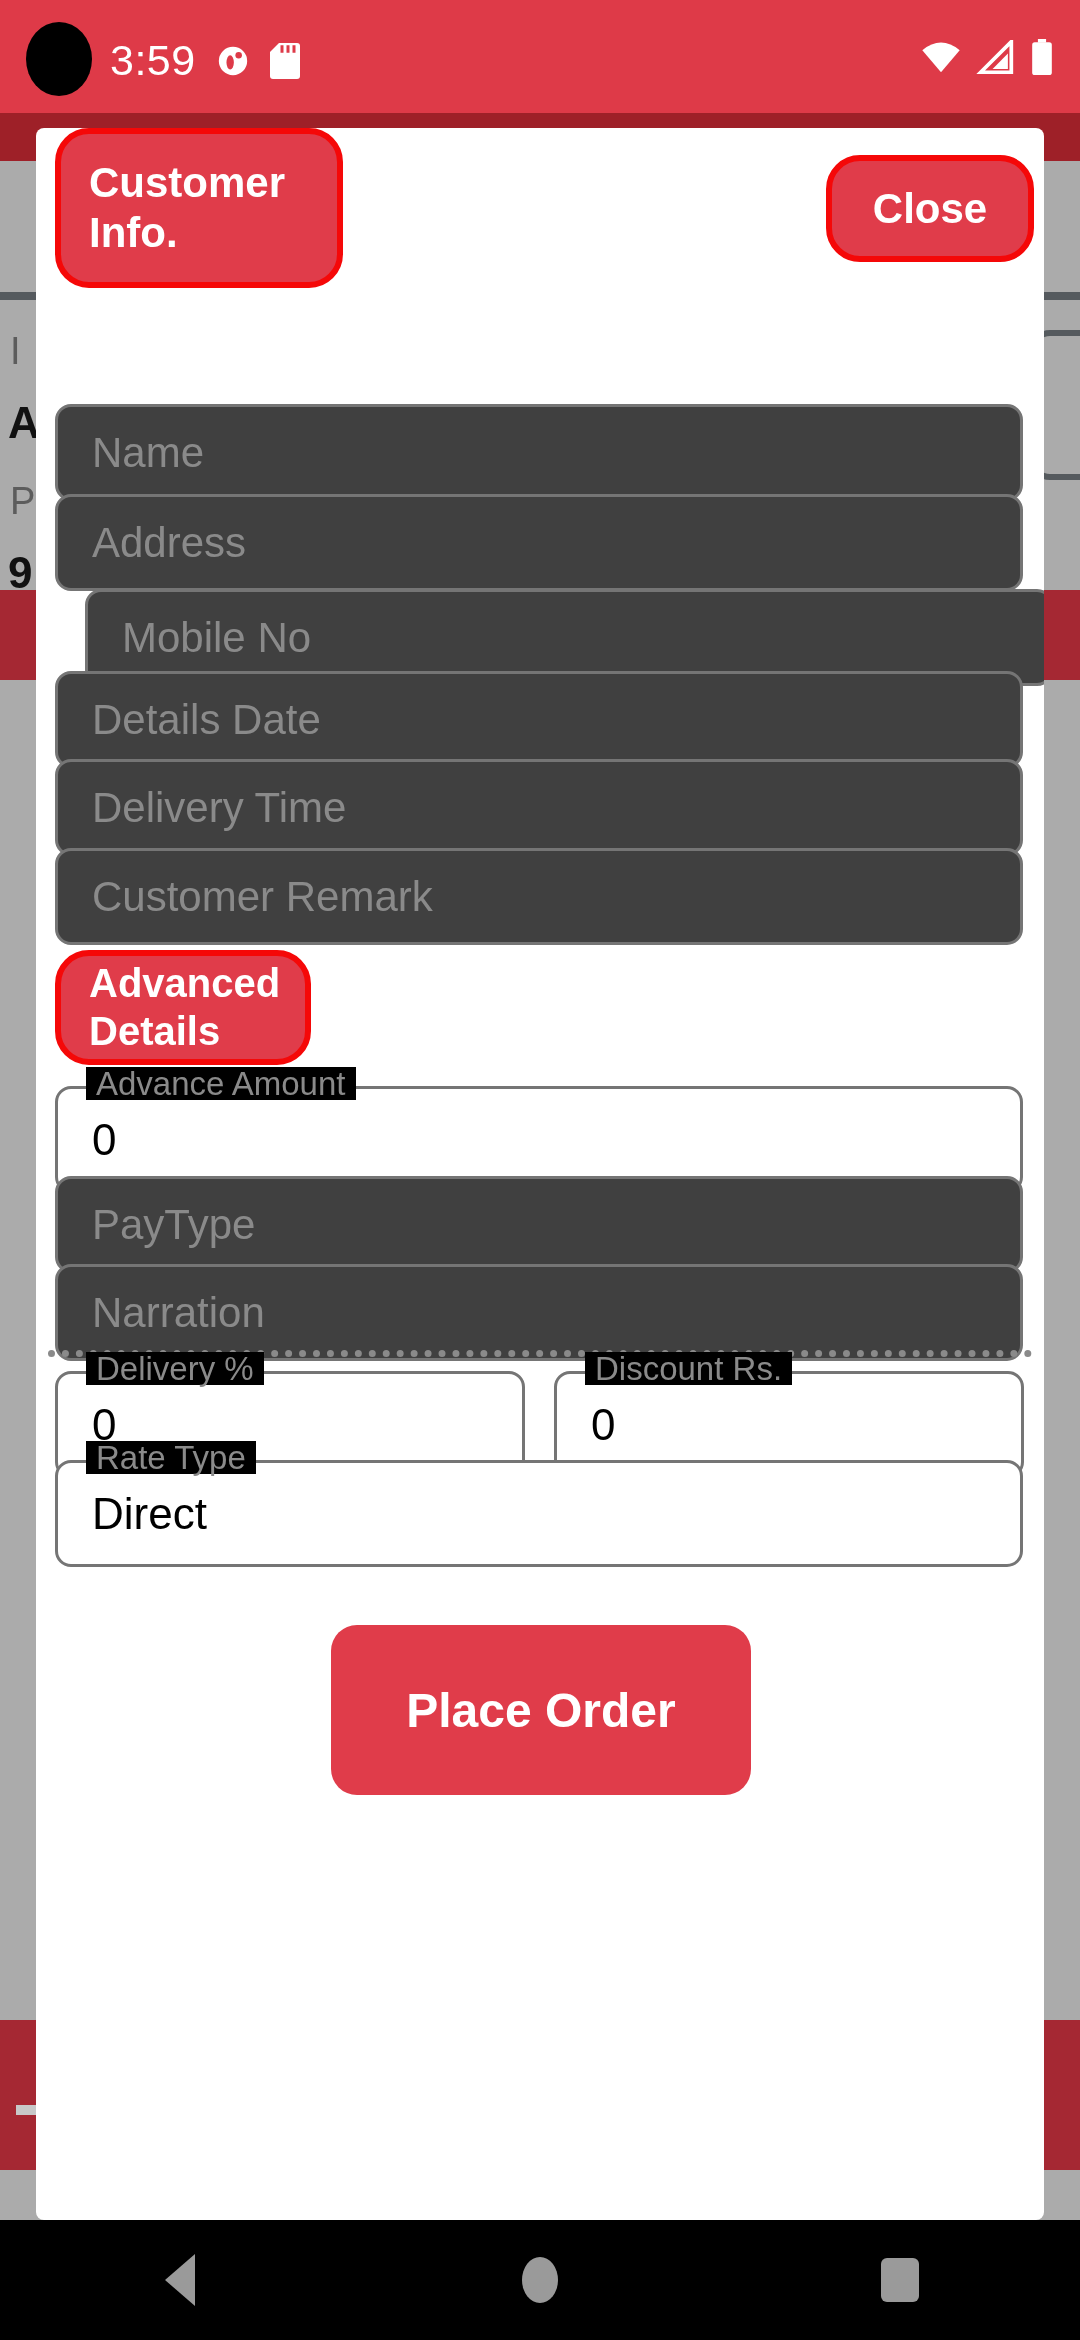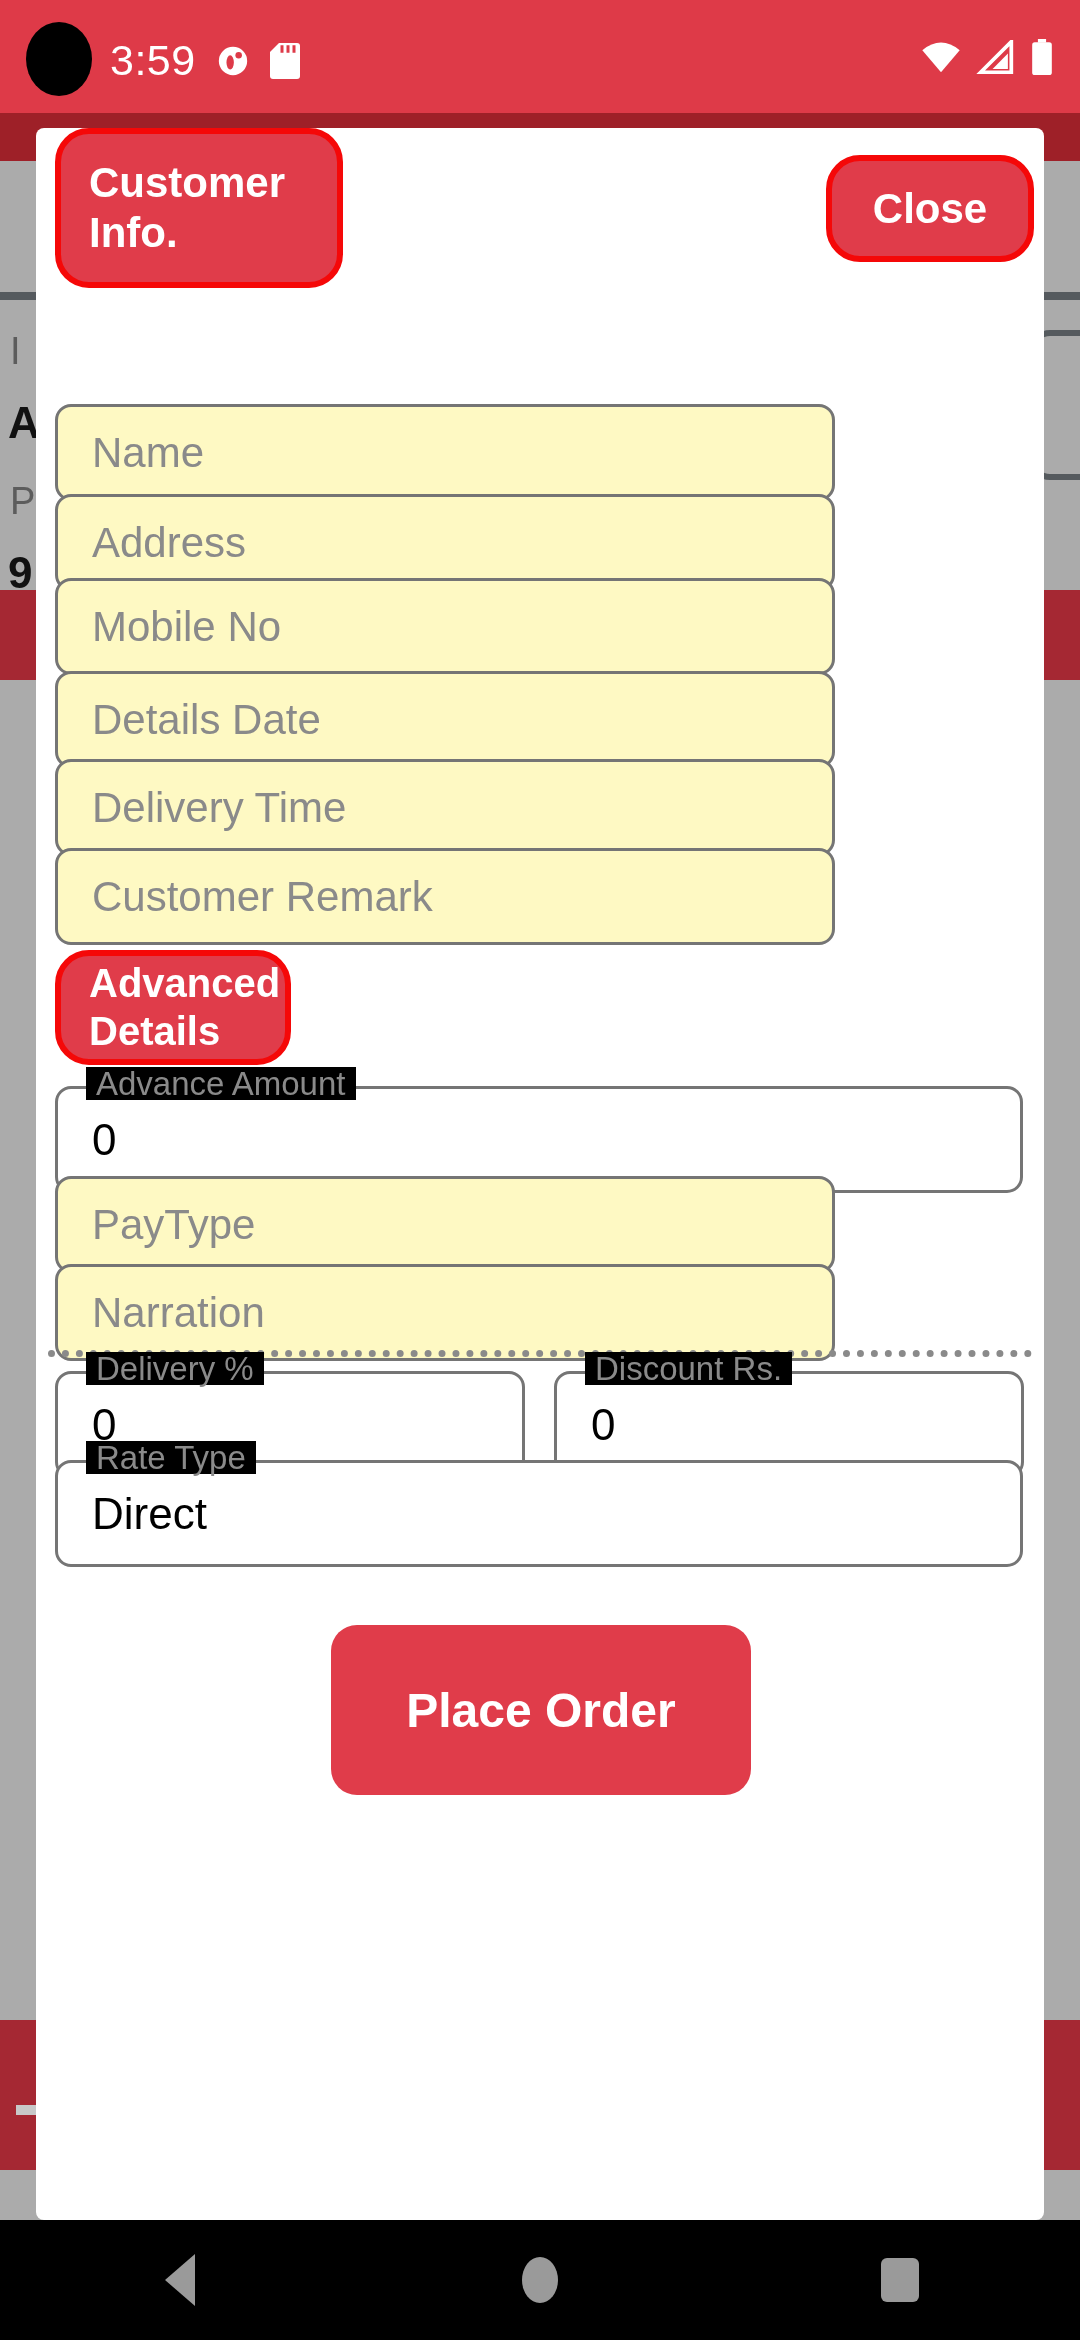--- a/index.html
+++ b/index.html
@@ -175,25 +175,25 @@
     font-size: 42px;
     justify-content: center;
     padding: 0;
   }
 
   
   #fields { position: relative; }
   .field {
     position: absolute;
     left: 19px;
-    width: 780px;
+    width: 968px;
     height: 97px;
     border: 3px solid #757575;
     border-radius: 16px;
-    background: #fef9c3;
+    background: #404040;
     display: flex;
     align-items: center;
     padding-left: 34px;
     cursor: text;
   }
   .field .ph {
     color: #8a8a8a;
     font-size: 42px;
     line-height: 1;
   }
@@ -361,34 +361,34 @@
     </div>
 
     <div id="fields">
 
       <div class="field" style="top:86px;">
         <span class="ph">Name</span>
       </div>
       <div class="field" style="top:176px;">
         <span class="ph">Address</span>
       </div>
-      <div class="field" style="top:260px;">
+      <div class="field" style="top:271px;margin-left:30px;">
         <span class="ph">Mobile No</span>
       </div>
       <div class="field" style="top:353px;">
         <span class="ph">Details Date</span>
       </div>
       <div class="field" style="top:441px;">
         <span class="ph">Delivery Time</span>
       </div>
       <div class="field" style="top:530px;">
         <span class="ph">Customer Remark</span>
       </div>
 
-      <div class="pill-btn" id="advanced-details-btn" style="left:19px; top:632px; width:236px; height:115px; font-size:40px;">Advanced Details</div>
+      <div class="pill-btn" id="advanced-details-btn" style="left:19px; top:632px; width:256px; height:115px; font-size:40px;">Advanced Details</div>
 
       <div class="mfield" style="left:19px; top:768px; width:968px; height:107px;">
         <span class="notch">Advance Amount</span>
         <span class="mval">0</span>
       </div>
 
       <div class="field" style="top:858px;">
         <span class="ph">PayType</span>
       </div>
 

